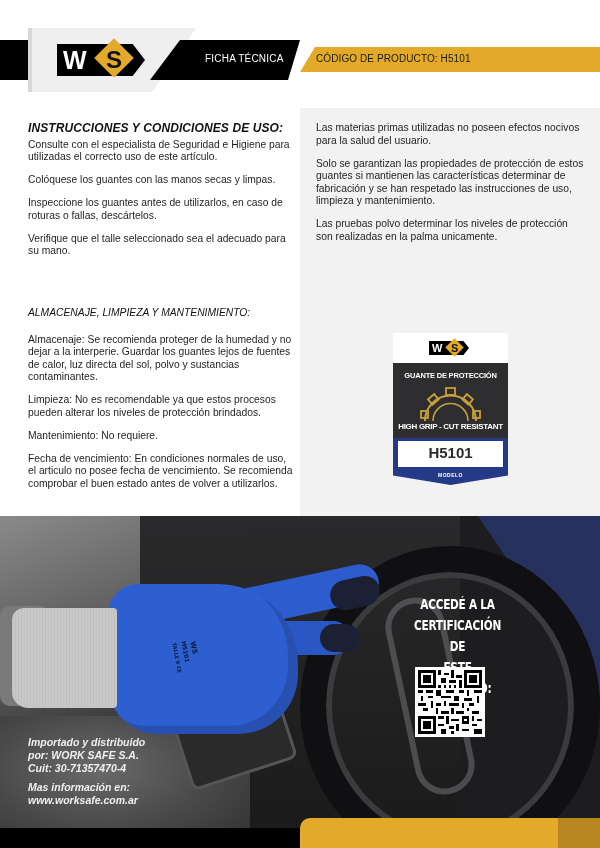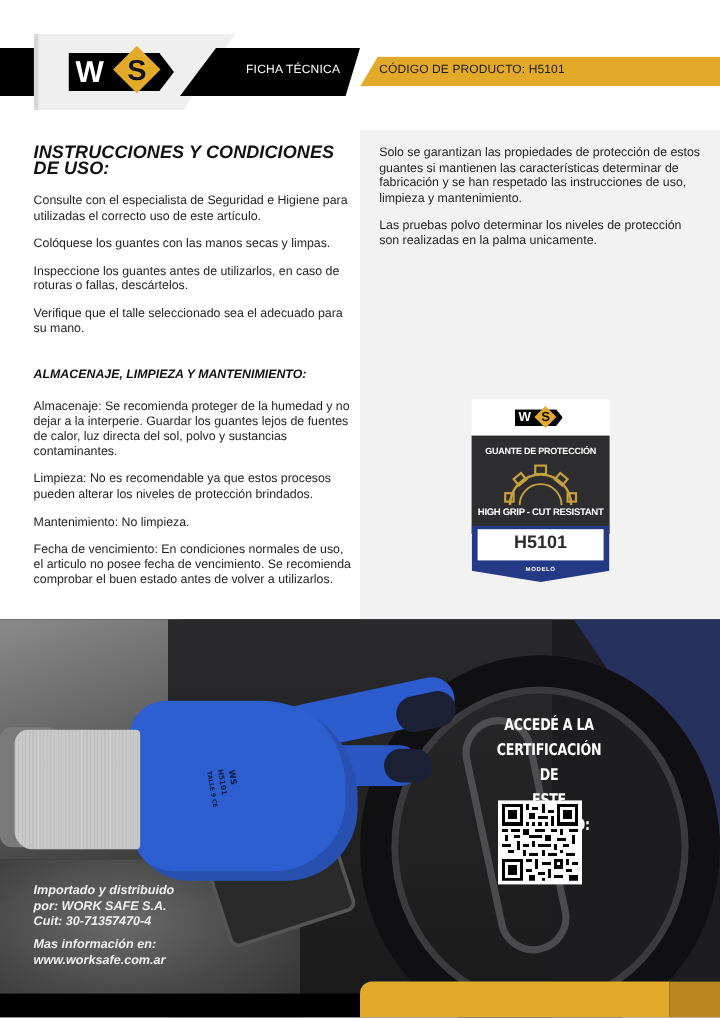--- a/index.html
+++ b/index.html
@@ -25,24 +25,24 @@
   .ws-logo .ws-w { position: absolute; left: 6px; top: 5px; font-size: 25px; font-weight: bold; color: #fff; line-height: 26px; }
   .ws-logo .ws-diamond { position: absolute; left: 37px; top: -4px; width: 40px; height: 40px; }
   .ws-logo .ws-diamond .d { position: absolute; left: 6px; top: 6px; width: 28px; height: 28px; background: #e3aa2a; transform: rotate(45deg); }
   .ws-logo .ws-s { position: absolute; left: 49px; top: 5px; font-size: 24px; font-weight: bold; color: #111; line-height: 26px; }
 
   
   .right-panel-bg { position: absolute; left: 300px; top: 108px; width: 300px; height: 408px; background: #f2f2f2; }
   .col { position: absolute; font-size: 10.3px; line-height: 12.5px; color: #1e1e1e; }
   .col-left { left: 28px; top: 122px; width: 268px; }
   .col-right { left: 316px; top: 122px; width: 270px; }
-  .col h3 { font-size: 15px; font-weight: bold; font-style: italic; margin-bottom: 15px; color: #111; letter-spacing: 0.1px; }
+  .col h3 { font-size: 12px; font-weight: bold; font-style: italic; margin-bottom: 4px; color: #111; letter-spacing: 0.1px; }
   .col p { margin-bottom: 10.5px; }
   .section-2 { position: absolute; left: 28px; top: 307px; width: 268px; font-size: 10.3px; line-height: 12.5px; color: #1e1e1e; }
-  .section-2 h3 { font-size: 10.3px; font-weight: bold; font-style: italic; margin-bottom: 14px; color: #111; }
+  .section-2 h3 { font-size: 10.3px; font-weight: normal; font-style: italic; margin-bottom: 14px; color: #111; }
   .section-2 p { margin-bottom: 10.5px; }
 
   
   .badge { position: absolute; left: 393px; top: 333px; width: 115px; height: 152px; }
   .badge-top { position: absolute; left: 0; top: 0; width: 115px; height: 30px; background: #ffffff; }
   .badge-logo { position: absolute; left: 36px; top: 6px; width: 44px; height: 18px; }
   .badge-logo .bx { position: absolute; left: 0; top: 2px; width: 40px; height: 14px; background: #000;
     clip-path: polygon(0 0, 86% 0, 100% 50%, 86% 100%, 0 100%); }
   .badge-logo .bw { position: absolute; left: 3px; top: 2px; font-size: 11px; font-weight: bold; color: #fff; line-height: 14px; }
   .badge-logo .bd { position: absolute; left: 19px; top: 2px; width: 13px; height: 13px; background: #e3aa2a; transform: rotate(45deg); }
@@ -121,25 +121,26 @@
   <p>Consulte con el especialista de Seguridad e Higiene para utilizadas el correcto uso de este artículo.</p>
   <p>Colóquese los guantes con las manos secas y limpas.</p>
   <p>Inspeccione los guantes antes de utilizarlos, en caso de roturas o fallas, descártelos.</p>
   <p>Verifique que el talle seleccionado sea el adecuado para su mano.</p>
 </div>
 
 <div class="section-2">
   <h3>ALMACENAJE, LIMPIEZA Y MANTENIMIENTO:</h3>
   <p>Almacenaje: Se recomienda proteger de la humedad y no dejar a la interperie. Guardar los guantes lejos de fuentes de calor, luz directa del sol, polvo y sustancias contaminantes.</p>
   <p>Limpieza: No es recomendable ya que estos procesos pueden alterar los niveles de protección brindados.</p>
-  <p>Mantenimiento: No limpieza.</p>
+  <p>Mantenimiento: No requiere.</p>
   <p>Fecha de vencimiento: En condiciones normales de uso, el articulo no posee fecha de vencimiento. Se recomienda comprobar el buen estado antes de volver a utilizarlos.</p>
 </div>
 
 <div class="col col-right">
+  <p>Las materias primas utilizadas no poseen efectos nocivos para la salud del usuario.</p>
   <p>Solo se garantizan las propiedades de protección de estos guantes si mantienen las características determinar de fabricación y se han respetado las instrucciones de uso, limpieza y  mantenimiento.</p>
   <p>Las pruebas polvo determinar los niveles de protección son realizadas en la palma unicamente.</p>
 </div>
 
 <div class="badge">
   <div class="badge-top"></div>
   <div class="badge-logo">
     <div class="bx"></div>
     <span class="bw">W</span>
     <div class="bd"></div>

